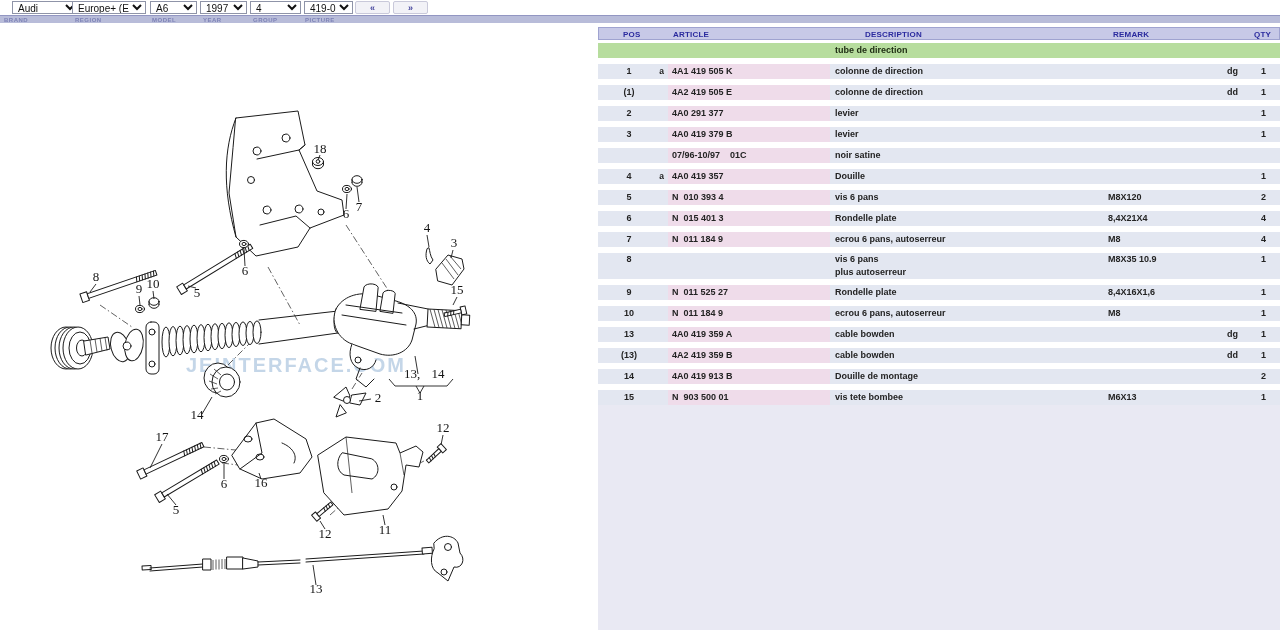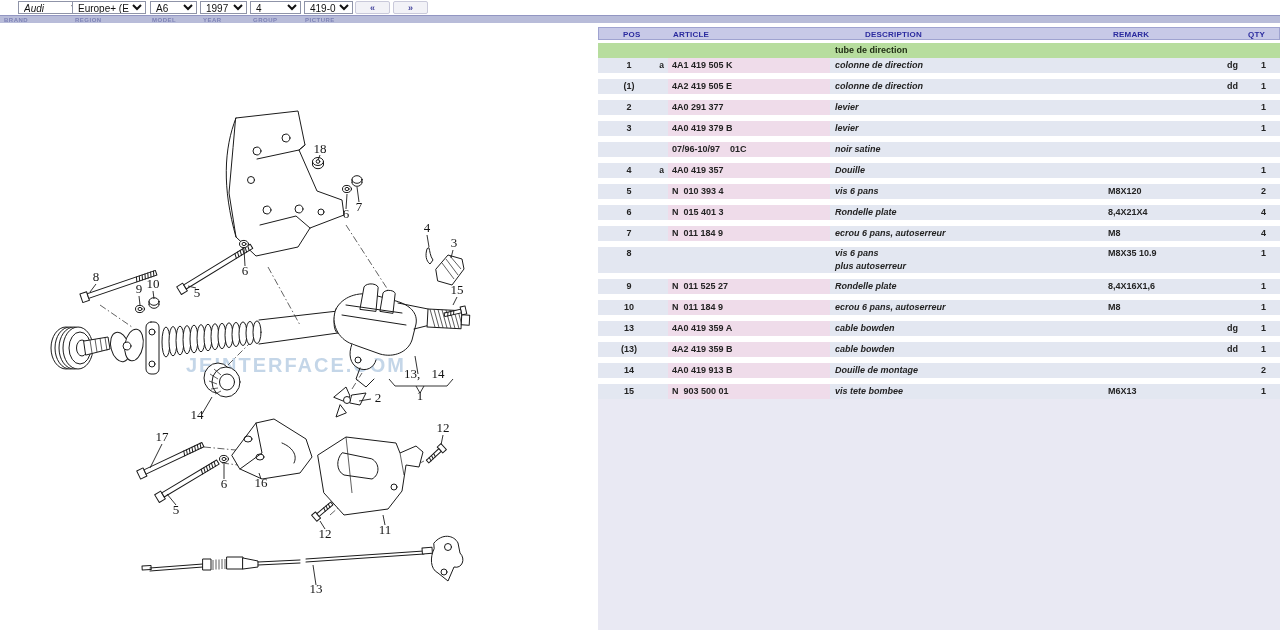--- a/index.html
+++ b/index.html
@@ -9,21 +9,21 @@
     -webkit-font-smoothing:antialiased;
   }
   
   .toolbar{position:absolute;left:0;top:0;width:1280px;height:15px;background:#ffffff;}
   .toolbar select{
     position:absolute;top:1px;height:13px;font-size:10px;line-height:11px;
     font-family:"Liberation Sans",sans-serif;color:#111;
     border:1px solid #8f94a8;background:#ffffff;border-radius:0;
     padding:0 0 0 1px;margin:0;
   }
-  .sel-brand{left:18px;width:67px;font-style:italic;}
+  .sel-brand{left:12px;width:67px;}
   .sel-region{left:72px;width:74px;}
   .sel-model{left:150px;width:47px;}
   .sel-year{left:200px;width:47px;}
   .sel-group{left:250px;width:51px;}
   .sel-picture{left:304px;width:49px;}
   .nav-btn{
     position:absolute;top:1px;width:35px;height:13px;
     background:#f2f2f7;border:1px solid #c9c9da;border-radius:2px;
     color:#44449c;font-size:9px;line-height:10px;font-weight:bold;text-align:center;
     font-family:"Liberation Sans",sans-serif;padding:0;
@@ -55,37 +55,37 @@
   .parts{position:absolute;left:598px;top:23px;width:682px;height:607px;background:#e9e9f3;}
   .table-block{background:#ffffff;padding-top:4px;}
   .thead{
     height:13px;background:#c7c9e7;border:1px solid #9fa3d0;box-sizing:border-box;
     position:relative;margin-bottom:3px;
   }
   .thead span{
     position:absolute;top:2px;font-size:8px;font-weight:bold;color:#2a2a9e;letter-spacing:.2px;
   }
   .h-pos{left:24px;}.h-art{left:74px;}.h-desc{left:237px;margin-left:29px;}.h-rem{left:514px;}
-  .h-qty{right:14px;}
+  .h-qty{right:8px;}
   .section-row{
-    height:15px;background:#b7dd9e;position:relative;
+    height:15px;background:#b7dd9e;position:relative;margin-bottom:6px;
   }
   .section-row span{
     position:absolute;left:237px;top:0;line-height:15px;font-size:9px;font-weight:bold;color:#1d2b12;
   }
   .trow{height:15px;background:#e3e7f1;position:relative;margin-bottom:6px;}
   .trow.tall{height:26px;}
   .cell{position:absolute;top:0;height:100%;font-size:9px;font-weight:bold;color:#232323;line-height:15px;}
   .tall .cell{line-height:13px;}
   .c-pos{left:0;width:70px;}
   .pos-num{position:absolute;left:6px;width:50px;text-align:center;}
   .pos-sub{position:absolute;right:4px;font-size:8.5px;}
   .c-art{left:70px;width:162px;background:#efdcea;padding-left:4px;box-sizing:border-box;white-space:pre;}
   .c-art.noart{background:transparent;}
-  .c-desc{left:232px;width:273px;padding-left:5px;box-sizing:border-box;font-style:italic;}
+  .c-desc{left:232px;width:273px;padding-left:5px;box-sizing:border-box;}
   .c-rem{left:505px;width:110px;padding-left:5px;box-sizing:border-box;}
   .c-note{left:615px;width:25px;text-align:right;}
   .c-qty{left:640px;width:42px;text-align:right;padding-right:14px;box-sizing:border-box;}
 </style>
 </head>
 <body>
 
 <div class="toolbar">
   <select class="sel-brand">
     <option>Audi</option>

